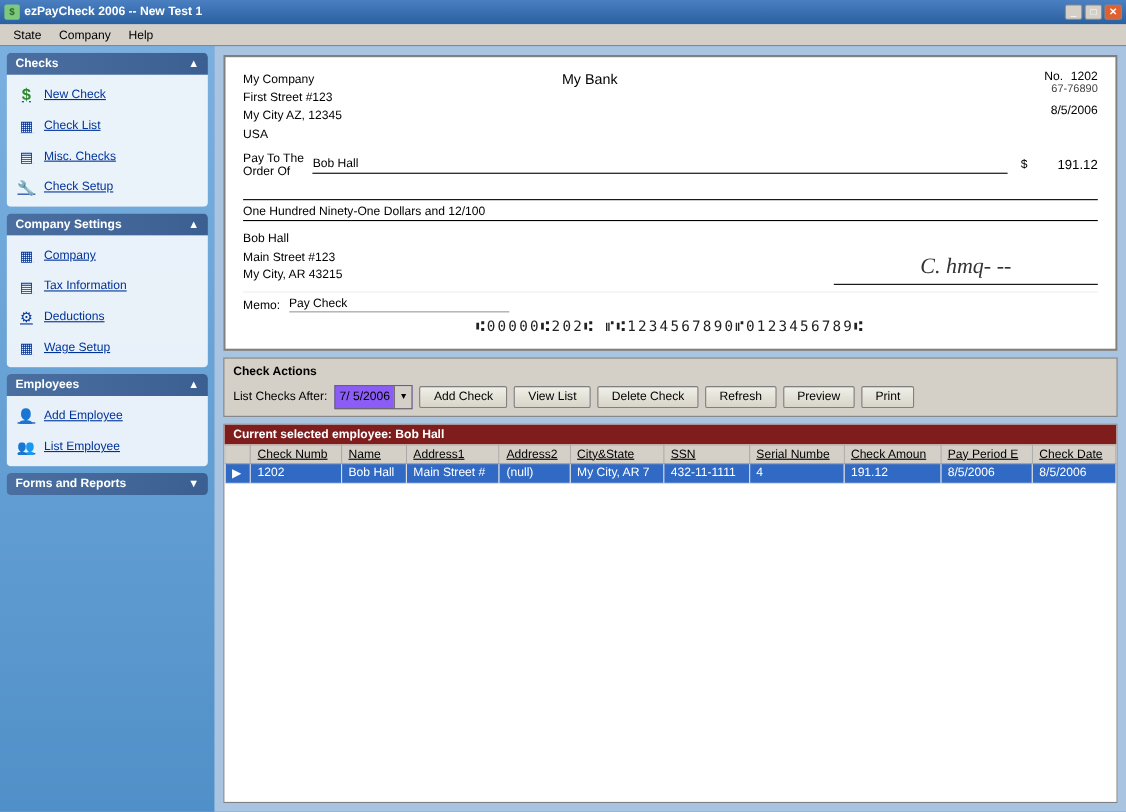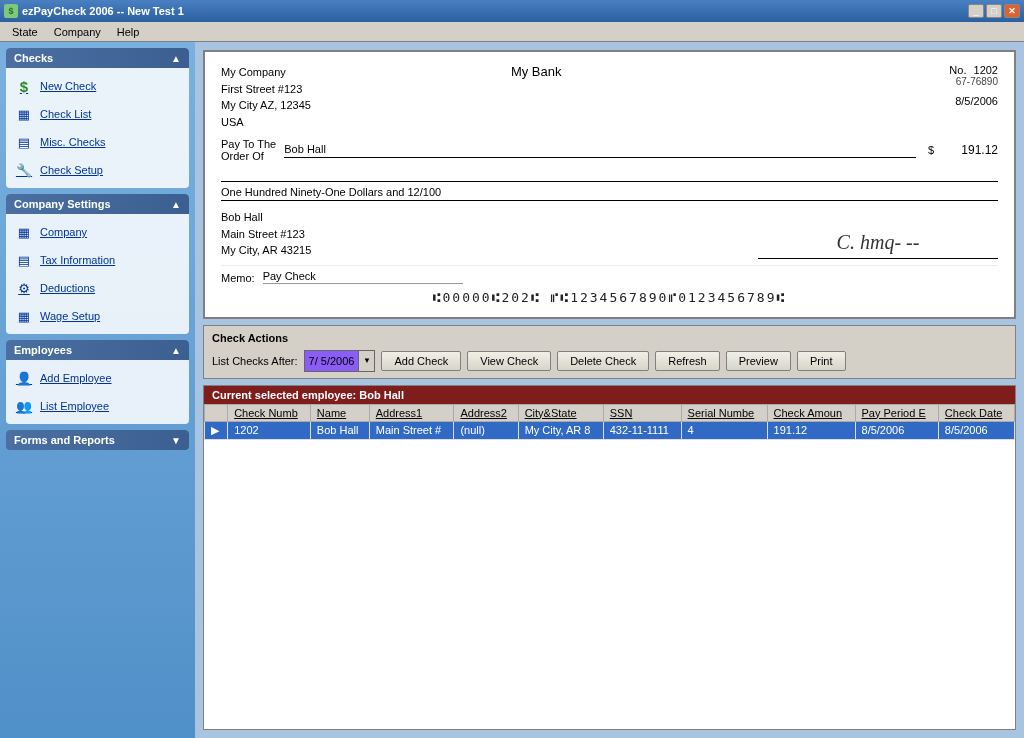--- a/index.html
+++ b/index.html
@@ -253,21 +253,21 @@
 
     <div class="check-actions">
       <div class="check-actions-title">Check Actions</div>
       <div class="check-actions-row">
         <span class="check-actions-label">List Checks After:</span>
         <div style="display:flex;align-items:center;border:1px solid #666;background:#8b5cf6;">
           <span style="padding:2px 4px;font-size:11px;">7/ 5/2006</span>
           <button style="background:#d4d0c8;border:none;border-left:1px solid #666;width:16px;height:20px;cursor:pointer;font-size:8px;">▼</button>
         </div>
         <button class="action-btn">Add Check</button>
-        <button class="action-btn">View Check</button>
+        <button class="action-btn">View List</button>
         <button class="action-btn">Delete Check</button>
         <button class="action-btn">Refresh</button>
         <button class="action-btn">Preview</button>
         <button class="action-btn">Print</button>
       </div>
     </div>
 
     <div class="employee-section">
       <div class="employee-header-bar">
         <span>Current selected employee:  Bob Hall</span>
@@ -289,21 +289,21 @@
               <th>Check Date</th>
             </tr>
           </thead>
           <tbody id="employee-table-body">
           <tr class="selected">
                 <td>▶</td>
                 <td>1202</td>
                 <td>Bob Hall</td>
                 <td>Main Street #</td>
                 <td>(null)</td>
-                <td>My City, AR 8</td>
+                <td>My City, AR 7</td>
                 <td>432-11-1111</td>
                 <td>4</td>
                 <td>191.12</td>
                 <td>8/5/2006</td>
                 <td>8/5/2006</td>
               </tr>
             </tbody>
         </table>
       </div>
     </div>

